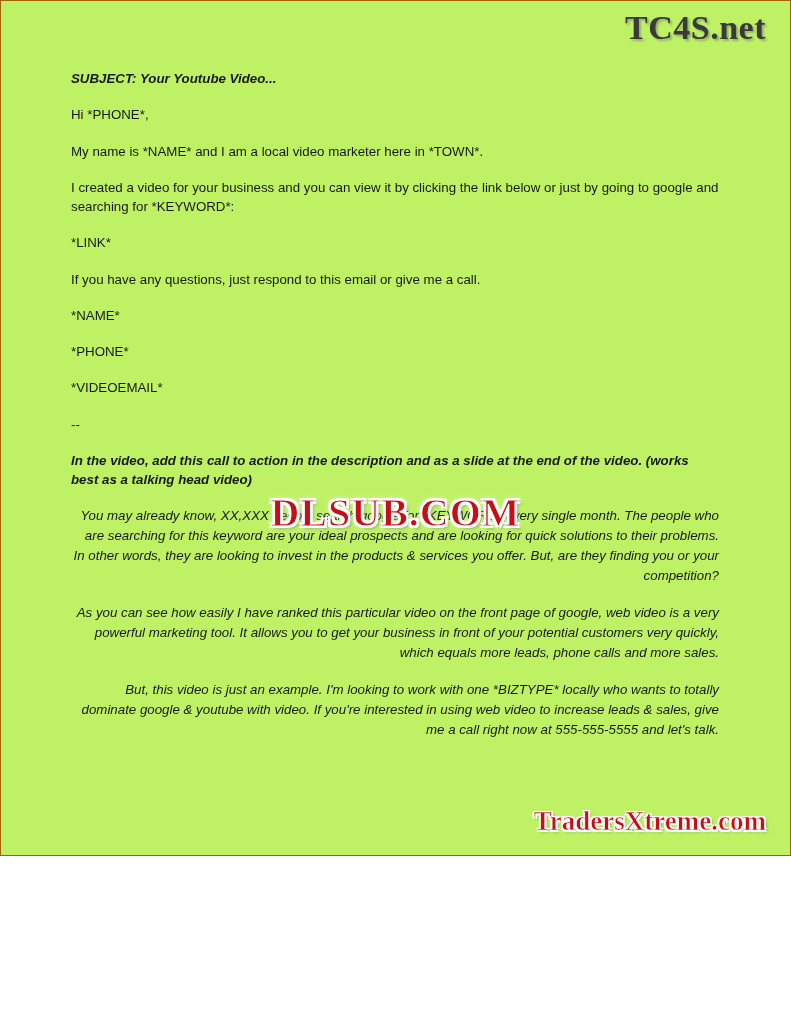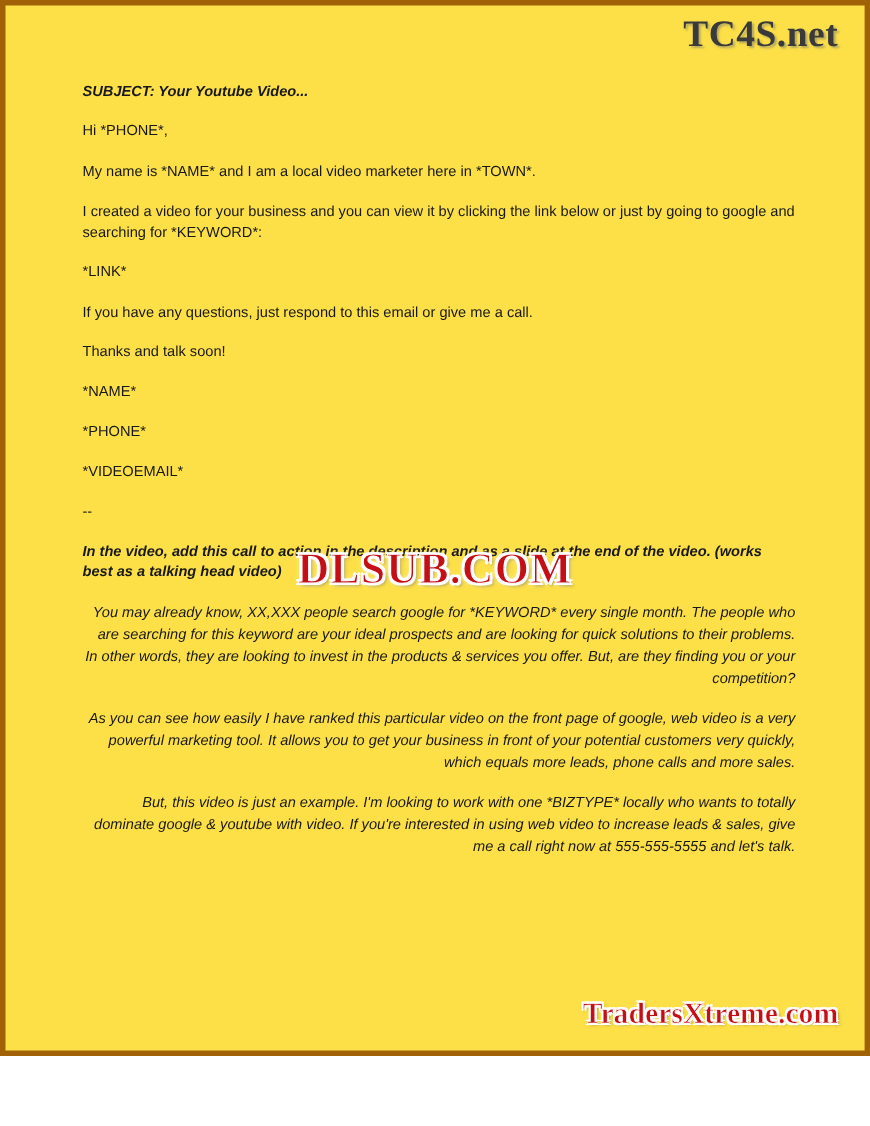--- a/index.html
+++ b/index.html
@@ -13,23 +13,23 @@
     font-family: "Liberation Sans", sans-serif;
     color: #1a1a1a;
     position: relative;
     overflow: hidden;
   }
   .page {
     position: absolute;
     left: 0;
     top: 0;
     width: 791px;
-    height: 960px;
-    background: #fde047;
-    border: 5px solid #a16207;
+    height: 856px;
+    background: #bef264;
+    border: 1px solid #a16207;
     box-sizing: border-box;
   }
 
   
   .brand-top {
     position: absolute;
     right: 24px;
     top: 8px;
     font-family: "Liberation Serif", serif;
     font-weight: bold;
@@ -120,21 +120,20 @@
     <p>Hi *PHONE*,</p>
 
     <p>My name is *NAME* and I am a local video marketer here in *TOWN*.</p>
 
     <p>I created a video for your business and you can view it by clicking the link below or just by going to google and searching for *KEYWORD*:</p>
 
     <p>*LINK*</p>
 
     <p>If you have any questions, just respond to this email or give me a call.</p>
 
-    <p class="tight-line">Thanks and talk soon!</p>
     <p class="tight-line">*NAME*</p>
     <p class="tight-line">*PHONE*</p>
     <p class="gap-xl">*VIDEOEMAIL*</p>
 
     <p class="gap-lg">--</p>
 
     <p class="b gap-lg">In the video, add this call to action in the description and as a slide at the end of the video. (works best as a talking head video)</p>
 
     <div class="block-italic">
       <p>You may already know, XX,XXX people search google for *KEYWORD* every single month. The people who are searching for this keyword are your ideal prospects and are looking for quick solutions to their problems. In other words, they are looking to invest in the products &amp; services you offer. But, are they finding you or your competition?</p>

